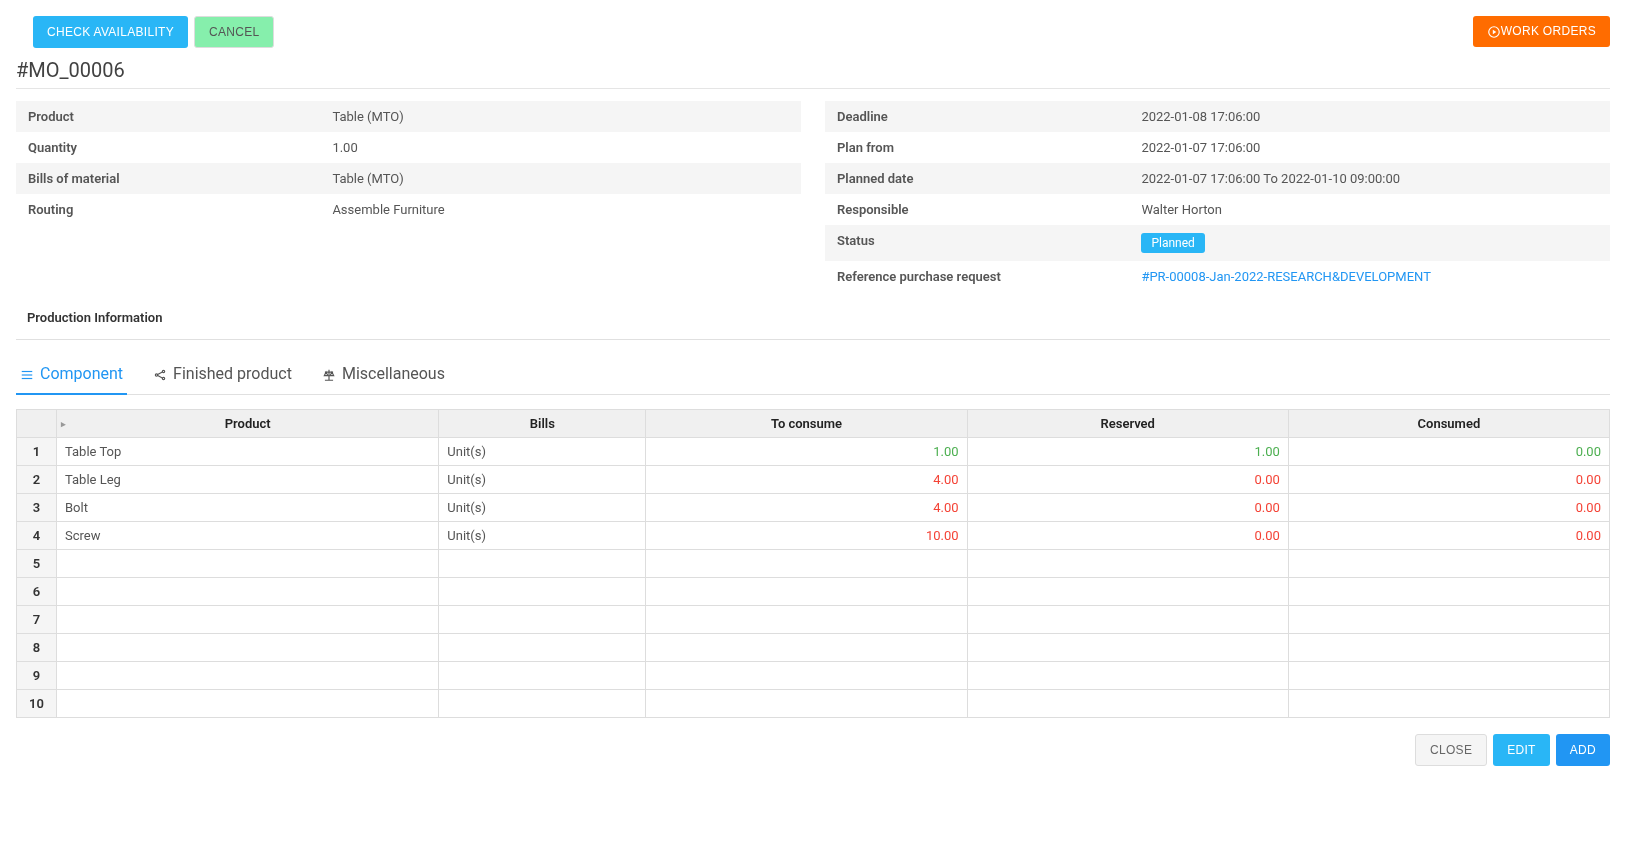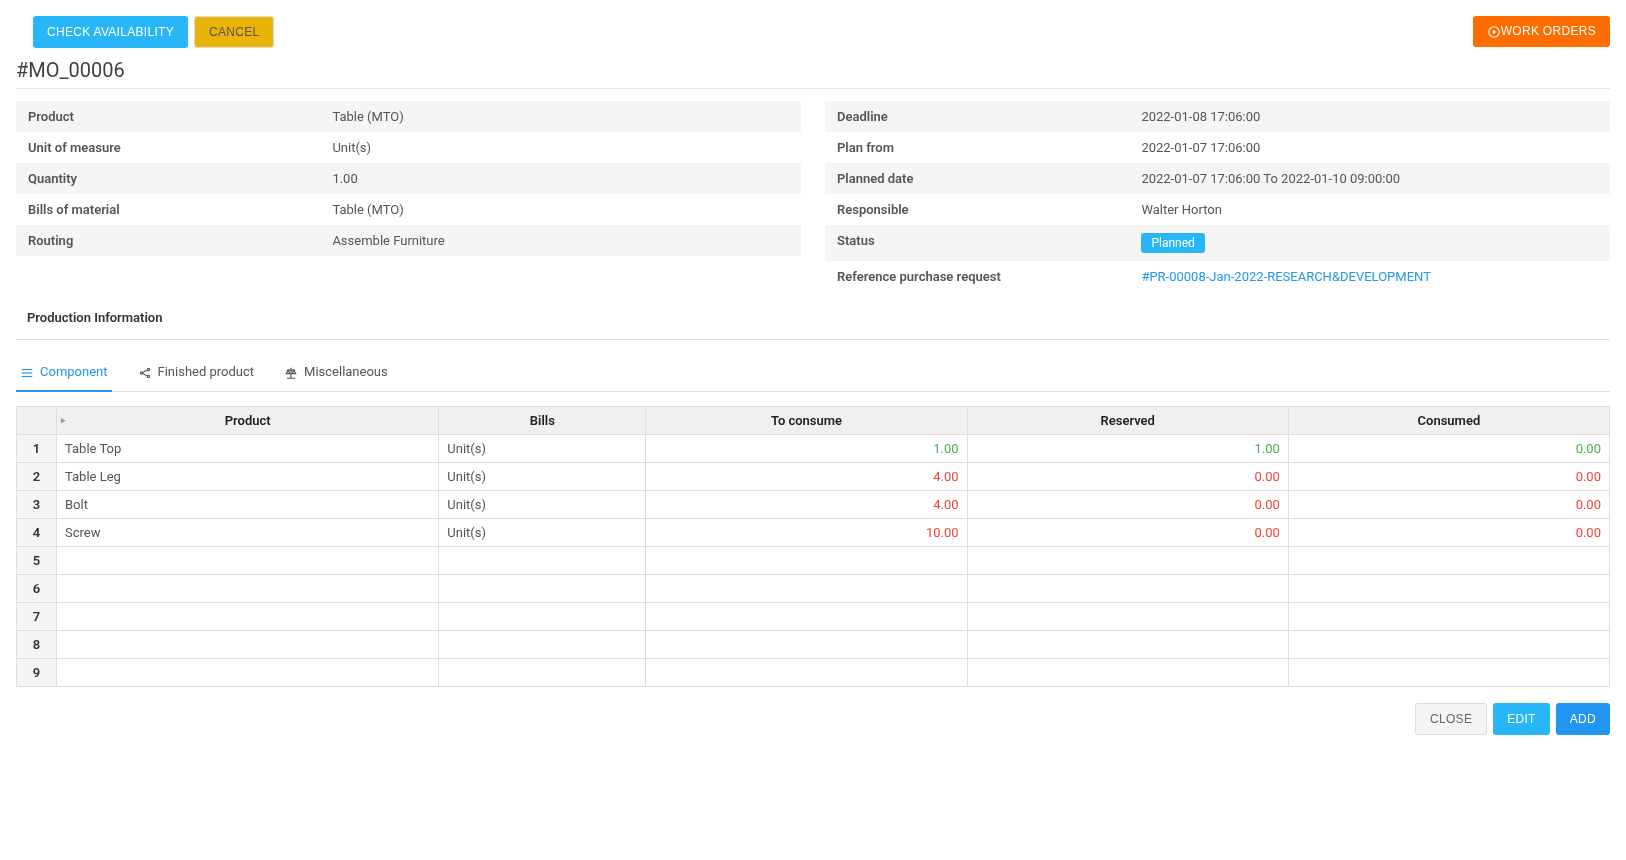--- a/index.html
+++ b/index.html
@@ -21,21 +21,21 @@
     border: none;
     padding: 8px 14px;
     font-size: 12px;
     font-weight: 500;
     cursor: pointer;
     border-radius: 3px;
     text-transform: uppercase;
     letter-spacing: 0.3px;
   }
   .btn-primary { background: #29b6f6; color: #fff; }
-  .btn-default { background: #eab308; color: #555; border: 1px solid #ddd; }
+  .btn-default { background: #86efac; color: #555; border: 1px solid #ddd; }
   .btn-orange { background: #ff6c00; color: #fff; display: inline-flex; align-items: center; gap: 0; }
   .btn-blue { background: #2196f3; color: #fff; }
   .btn-lightblue { background: #29b6f6; color: #fff; }
   .btn-light { background: #f5f5f5; color: #666; border: 1px solid #ddd; }
   .title {
     font-size: 20px;
     font-weight: 400;
     color: #424242;
     margin-bottom: 12px;
     padding-bottom: 6px;
@@ -80,21 +80,21 @@
   }
   .divider { border-top: 1px solid #e0e0e0; margin-bottom: 14px; }
   .tabs {
     display: flex;
     gap: 22px;
     border-bottom: 1px solid #e0e0e0;
     margin-bottom: 14px;
   }
   .tab {
     padding: 10px 4px;
-    font-size: 13px;
+    font-size: 16px;
     color: #555;
     cursor: pointer;
     display: inline-flex;
     align-items: center;
     gap: 6px;
     border-bottom: 2px solid transparent;
     margin-bottom: -1px;
   }
   .tab.active {
     color: #2196f3;
@@ -163,24 +163,20 @@
   </div>
 </div>
 
 <div class="title">#MO_00006</div>
 
 <div class="details-row">
   <div class="details-col" id="details-left">
       <div class="detail-line">
         <div class="detail-label">Product</div>
         <div class="detail-value">Table (MTO)</div>
-      </div>
-      <div class="detail-line">
-        <div class="detail-label">Unit of measure</div>
-        <div class="detail-value">Unit(s)</div>
       </div>
       <div class="detail-line">
         <div class="detail-label">Quantity</div>
         <div class="detail-value">1.00</div>
       </div>
       <div class="detail-line">
         <div class="detail-label">Bills of material</div>
         <div class="detail-value">Table (MTO)</div>
       </div>
       <div class="detail-line">
@@ -330,20 +326,28 @@
         <td class="num "></td>
       </tr>
       <tr>
         <td class="rownum">9</td>
         <td class="txt"></td>
         <td class="txt"></td>
         <td class="num "></td>
         <td class="num "></td>
         <td class="num "></td>
       </tr>
+      <tr>
+        <td class="rownum">10</td>
+        <td class="txt"></td>
+        <td class="txt"></td>
+        <td class="num "></td>
+        <td class="num "></td>
+        <td class="num "></td>
+      </tr>
     </tbody>
 </table>
 
 <div class="footer">
   <button class="btn btn-light">CLOSE</button>
   <button class="btn btn-lightblue">EDIT</button>
   <button class="btn btn-blue">ADD</button>
 </div>
 
 </body></html>

